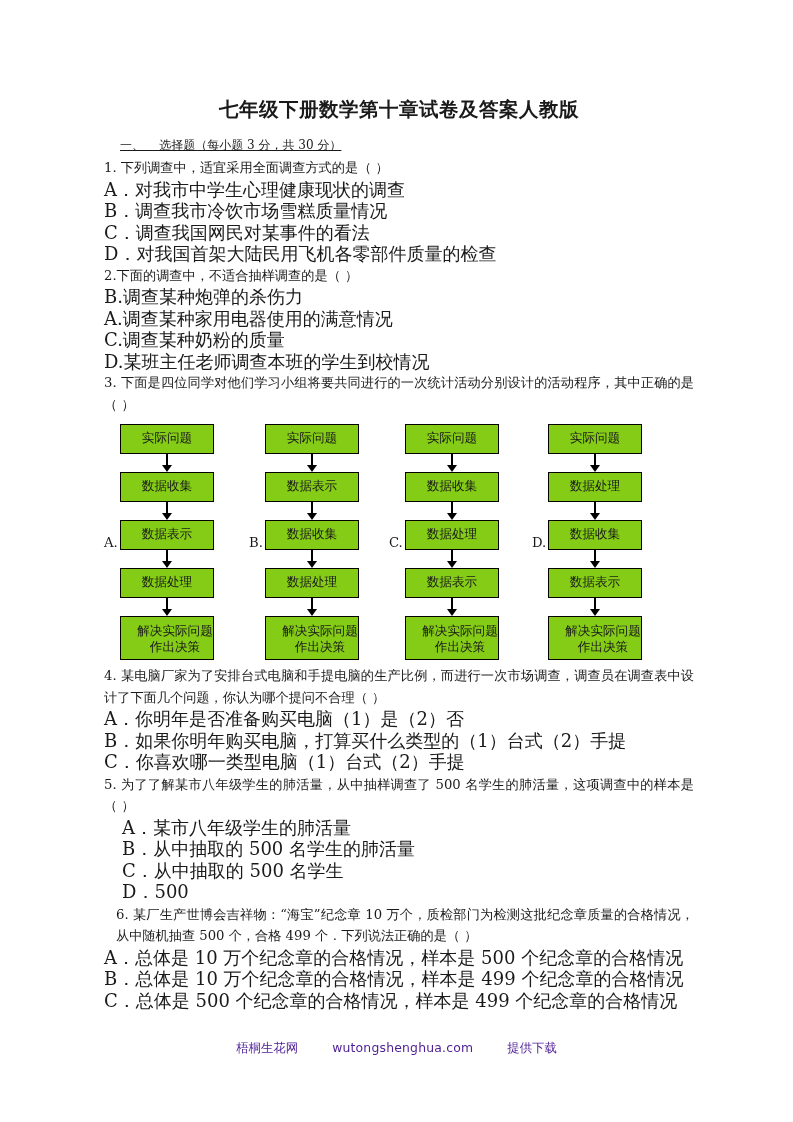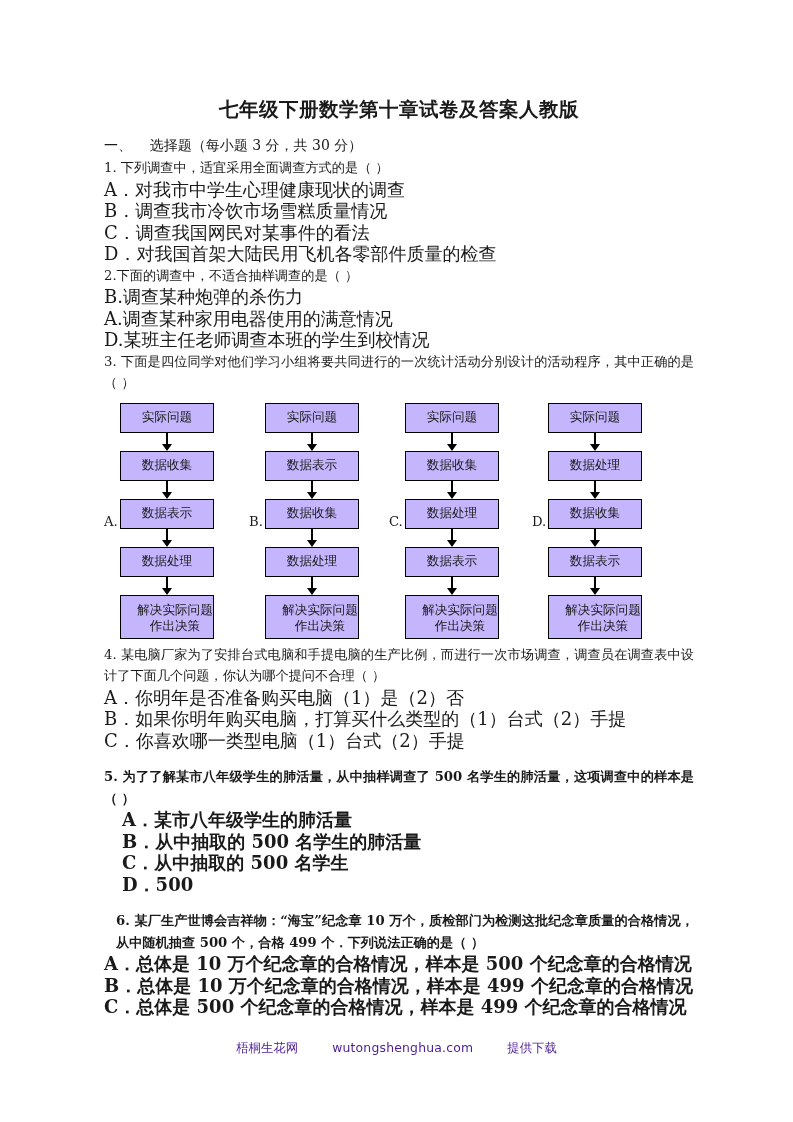--- a/index.html
+++ b/index.html
@@ -29,24 +29,25 @@
   }
   .doc-title {
     font-size: 19.5px;
     font-weight: bold;
     text-align: center;
     letter-spacing: 0.5px;
     margin: 0 0 12px 0;
     line-height: 1.4;
   }
   .section-head {
-    font-size: 14px;
+    font-size: 12px;
     line-height: 21px;
-    margin: 0 0 1px 0;
+    margin: 0 0 1px 16px;
     white-space: pre;
+    text-decoration: underline;
   }
   .q-stem {
     font-size: 13.2px;
     line-height: 21.5px;
     margin: 0;
     text-align: justify;
     text-justify: inter-ideograph;
   }
   .q-opt {
     font-size: 18px;
@@ -54,22 +55,21 @@
     margin: 0;
     white-space: nowrap;
   }
   .q-opt.indent {
     padding-left: 18px;
   }
   .block {
     margin-bottom: 0px;
   }
   .block.gap {
-    margin-top: 15px;
-    font-weight: bold;
+    margin-top: 1px;
   }
 
   
   .flow-area {
     position: relative;
     height: 235px;
     margin-top: 9px;
     margin-bottom: 6px;
   }
   .flow-col {
@@ -81,21 +81,21 @@
     position: absolute;
     font-size: 13.2px;
     line-height: 1;
     top: 112px;
   }
   .fbox {
     box-sizing: border-box;
     width: 94px;
     margin-left: 16px;
     border: 1.3px solid #000;
-    background: #c4b5fd;
+    background: #84cc16;
     text-align: center;
     font-size: 12.6px;
     font-family: "DejaVu Sans", "Liberation Sans", sans-serif;
     line-height: 15px;
     padding: 5px 0 6px 0;
     height: 30px;
   }
   .fbox.two {
     height: 44px;
     padding: 6px 0 6px 16px;
@@ -157,20 +157,21 @@
       <p class="q-opt">A．对我市中学生心理健康现状的调查</p>
       <p class="q-opt">B．调查我市冷饮市场雪糕质量情况</p>
       <p class="q-opt">C．调查我国网民对某事件的看法</p>
       <p class="q-opt">D．对我国首架大陆民用飞机各零部件质量的检查</p>
     </div>
 
     <div class="block">
       <p class="q-stem">2.下面的调查中，不适合抽样调查的是（  ）</p>
       <p class="q-opt">B.调查某种炮弹的杀伤力</p>
       <p class="q-opt">A.调查某种家用电器使用的满意情况</p>
+      <p class="q-opt">C.调查某种奶粉的质量</p>
       <p class="q-opt">D.某班主任老师调查本班的学生到校情况</p>
     </div>
 
     <div class="block">
       <p class="q-stem">3. 下面是四位同学对他们学习小组将要共同进行的一次统计活动分别设计的活动程序，其中正确的是（      ）</p>
 
       <div class="flow-area">
 
         <div class="flow-col" style="left:0px;">
           <div class="flow-label" style="left:0px;">A.</div>

